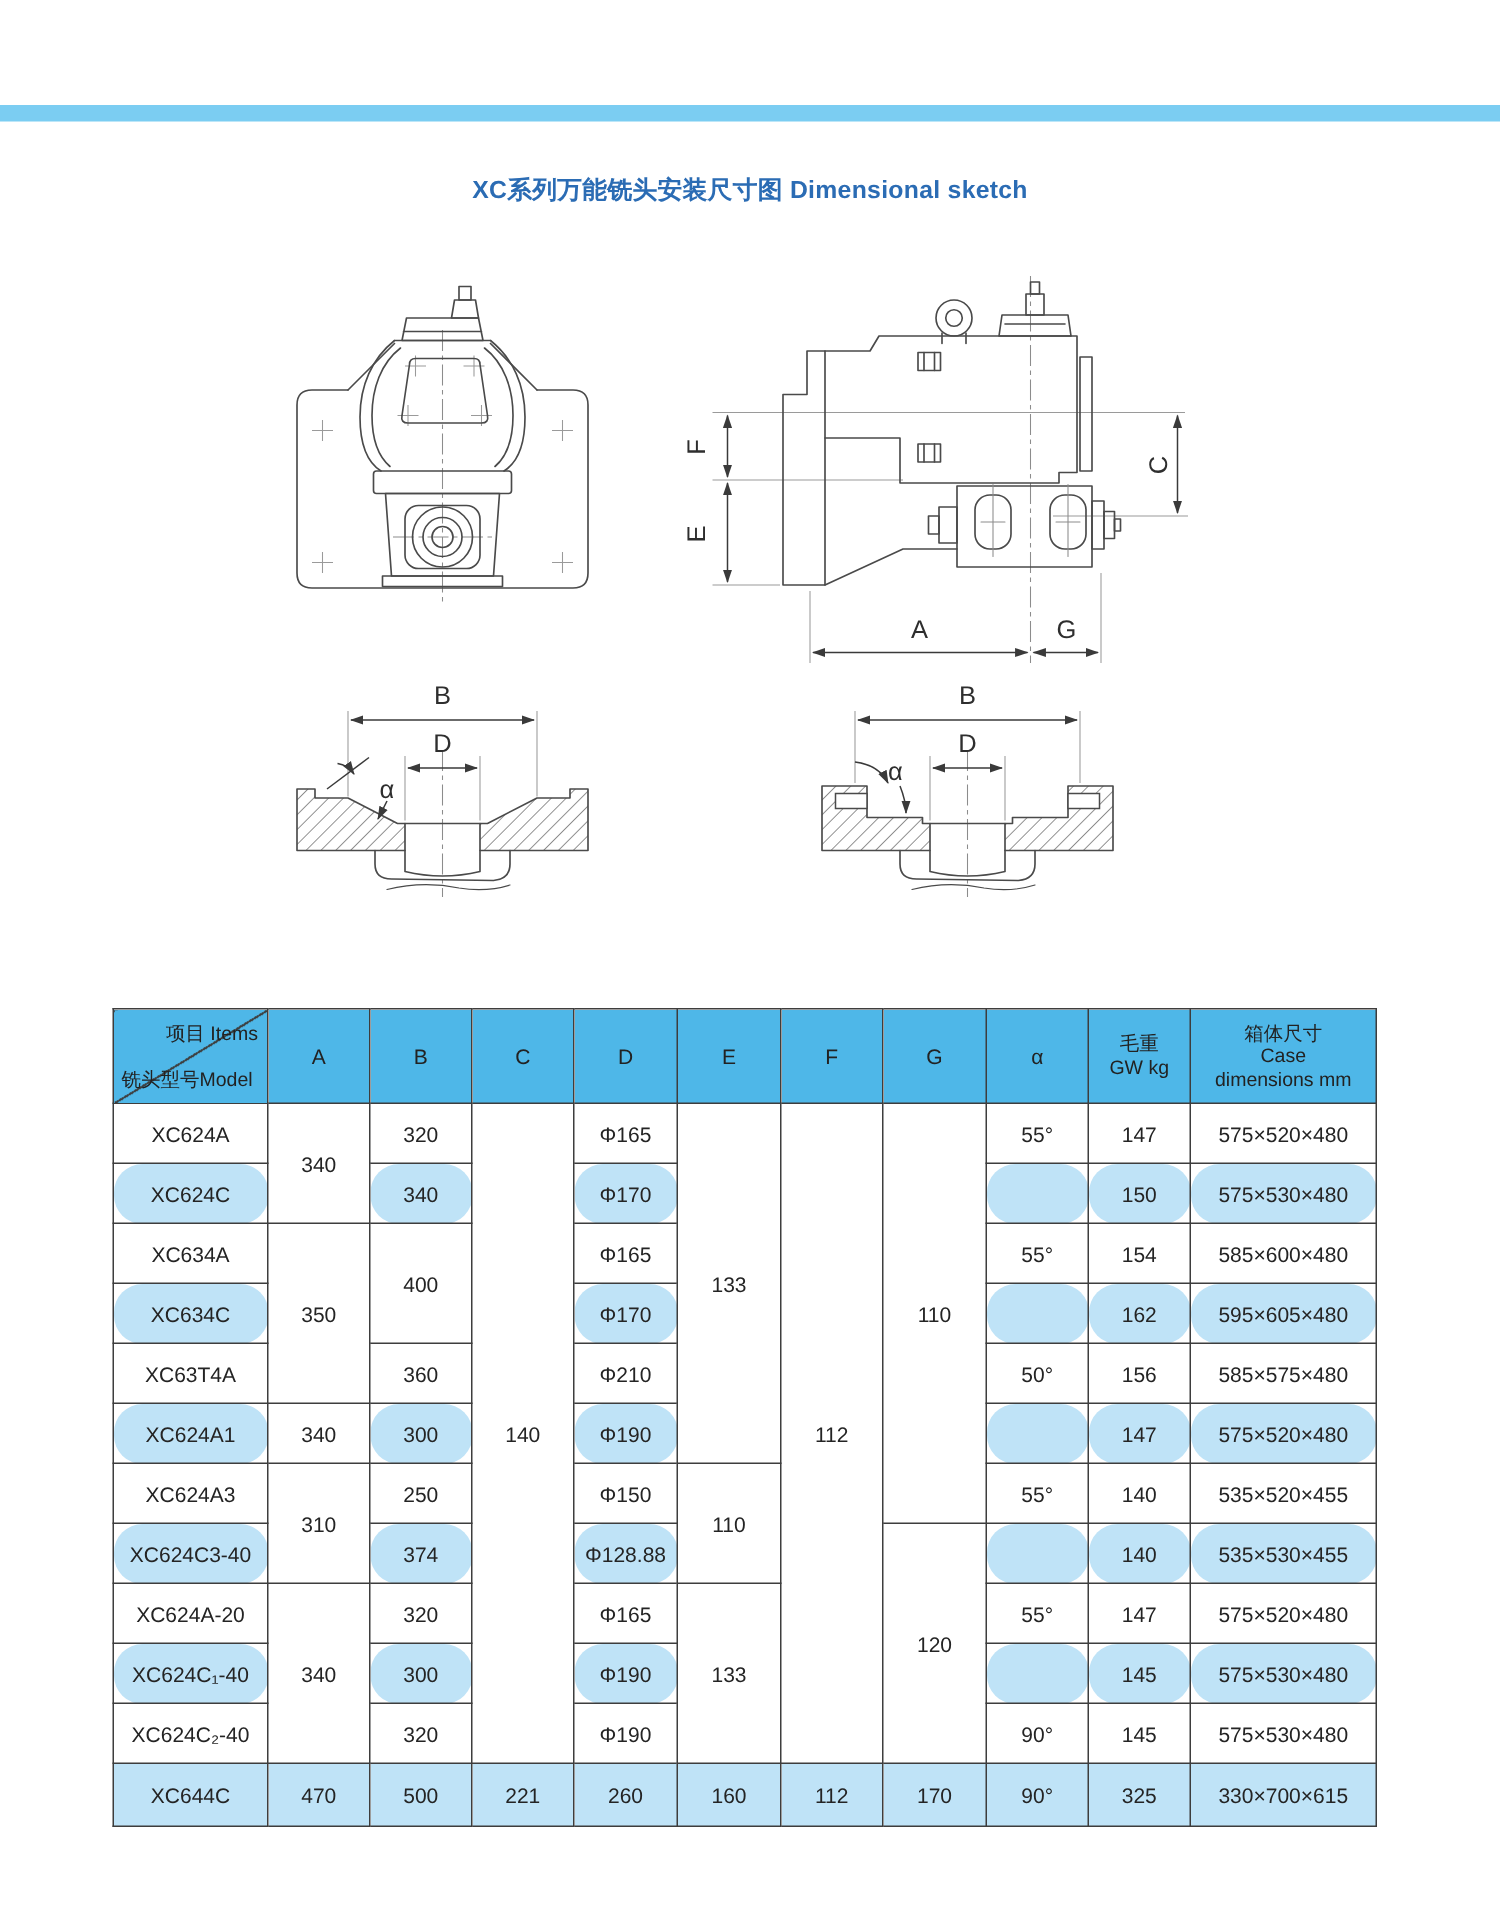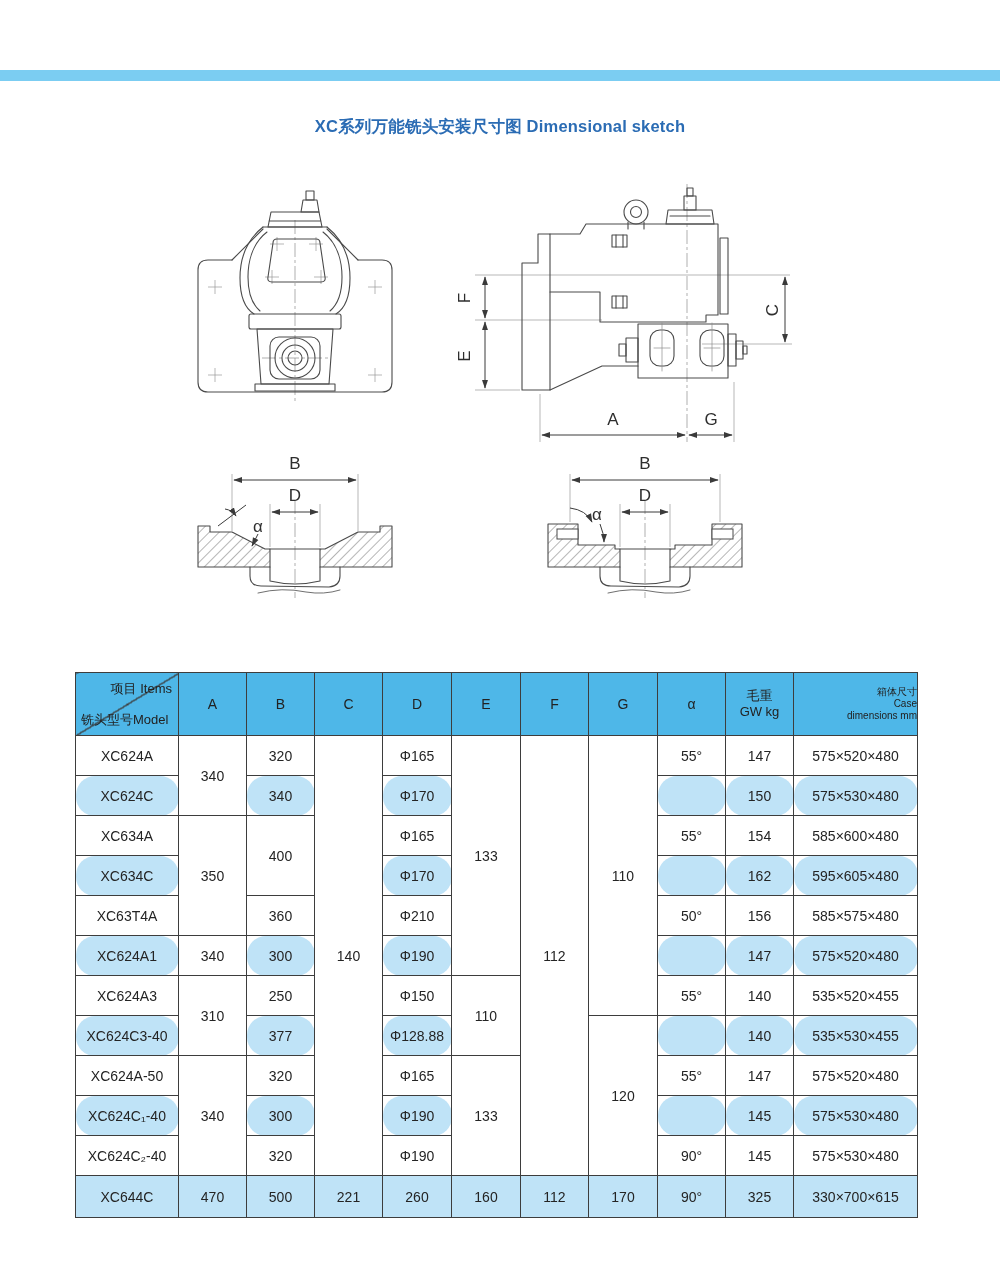--- a/index.html
+++ b/index.html
@@ -23,21 +23,21 @@
   .spec thead tr{height:63px;}
   .spec tbody tr{height:40px;}
   .spec tbody tr.last{height:42px;}
   .spec th{background:var(--header_bg,#4eb7e8);font-weight:400;font-size:14px;color:#222;}
   th.corner{position:relative;
     background-image:linear-gradient(to bottom right,transparent calc(50% - .7px),#3d3d3d calc(50% - .7px),#3d3d3d calc(50% + .7px),transparent calc(50% + .7px));
     background-color:var(--header_bg,#4eb7e8);}
   th.corner .ct{position:absolute;top:7px;right:6px;font-size:13px;}
   th.corner .cb{position:absolute;bottom:6px;left:5px;font-size:13px;}
   th .ln{display:block;font-size:13px;line-height:1.25;}
-  th.case .ln{font-size:10px;line-height:1.18;text-align:right;}
+  th.case .ln{font-size:13px;line-height:1.18;}
   .c-b{background:var(--row_blue,#bfe3f7);border-radius:19px;}
   tr.last td{background:var(--row_blue,#bfe3f7);}
 </style>
 </head>
 <body>
 
 <div class="page">
 
   <svg width="0" height="0" style="position:absolute" aria-hidden="true">
     <defs>
@@ -288,29 +288,29 @@
         <td rowspan="2">310</td>
         <td>250</td>
         <td>Φ150</td>
         <td rowspan="2">110</td>
         <td>55°</td>
         <td>140</td>
         <td>535×520×455</td>
       </tr>
       <tr>
         <td class="c-b">XC624C3-40</td>
-        <td class="c-b">377</td>
+        <td class="c-b">374</td>
         <td class="c-b">Φ128.88</td>
         <td rowspan="4">120</td>
         <td class="c-b"></td>
         <td class="c-b">140</td>
         <td class="c-b">535×530×455</td>
       </tr>
       <tr>
-        <td>XC624A-50</td>
+        <td>XC624A-20</td>
         <td rowspan="3">340</td>
         <td>320</td>
         <td>Φ165</td>
         <td rowspan="3">133</td>
         <td>55°</td>
         <td>147</td>
         <td>575×520×480</td>
       </tr>
       <tr>
         <td class="c-b">XC624C₁-40</td>

